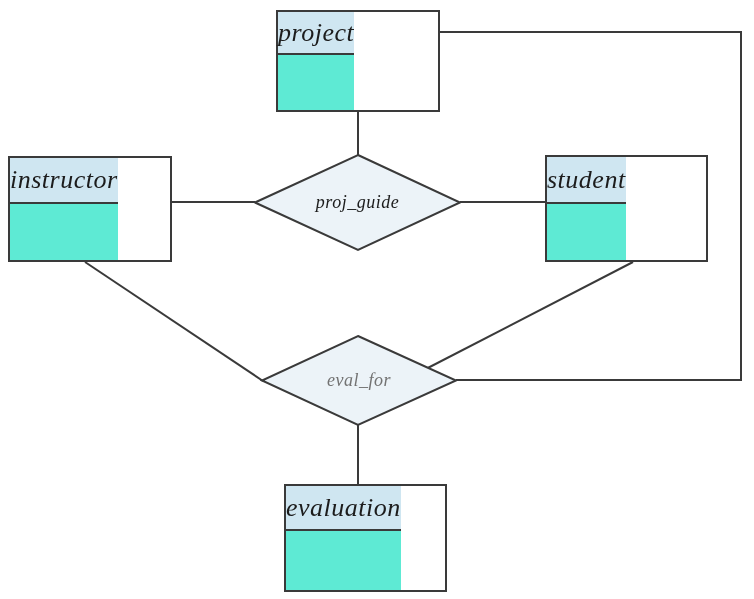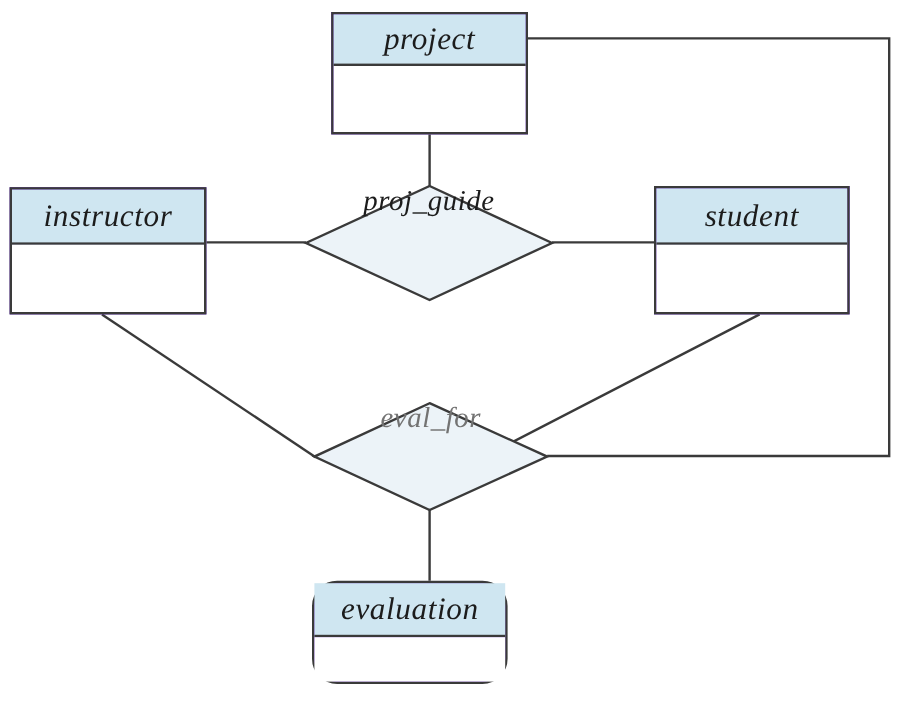--- a/index.html
+++ b/index.html
@@ -18,24 +18,24 @@
   #connector-layer {
     position: absolute;
     left: 0;
     top: 0;
     z-index: 1;
   }
   .entity {
     position: absolute;
     z-index: 3;
     border: 2px solid #ef4444;
-    background: #6d28d9;
+    background: #5eead4;
     box-sizing: border-box;
     display: flex;
-    flex-direction: column;
+    flex-direction: row;
   }
   .entity-header {
     box-sizing: border-box;
     border-bottom: 2px solid #3a3a3a;
     display: flex;
     align-items: center;
     justify-content: center;
     font-style: italic;
     font-size: 26px;
     letter-spacing: 0.5px;
@@ -43,23 +43,24 @@
     flex: 0 0 auto;
   }
   .entity-body {
     flex: 1 1 auto;
     background: #ffffff;
   }
   .diamond-label {
     position: absolute;
     z-index: 2;
     display: flex;
+    align-items: center;
     justify-content: center;
     font-style: italic;
-    font-size: 24px;
+    font-size: 18px;
     letter-spacing: 0.5px;
     color: #1c1c1c;
     pointer-events: none;
   }
 </style>
 </head>
 <body>
 
 <div id="canvas">
 
@@ -91,21 +92,21 @@
     <div class="entity-body"></div>
   </div>
 
   <div class="entity" style="left: 545px; top: 155px; width: 163px; height: 107px; border-color: rgb(58, 58, 58);">
     <div class="entity-header" style="height: 47px; background-color: rgb(207, 230, 241); border-bottom-color: rgb(58, 58, 58); color: rgb(28, 28, 28);">
       <span>student</span>
     </div>
     <div class="entity-body"></div>
   </div>
 
-  <div class="entity" style="left: 260px; top: 484px; width: 163px; height: 86px; border-color: rgb(58, 58, 58); border-radius: 21px;">
+  <div class="entity" style="left: 284px; top: 484px; width: 163px; height: 108px; border-color: rgb(58, 58, 58);">
     <div class="entity-header" style="height: 45px; background-color: rgb(207, 230, 241); border-bottom-color: rgb(58, 58, 58); color: rgb(28, 28, 28);">
       <span>evaluation</span>
     </div>
     <div class="entity-body"></div>
   </div>
 
   <div class="diamond-label" style="left: 255px; top: 155px; width: 205px; height: 95px; color: rgb(28, 28, 28);">
     <span>proj_guide</span>
   </div>
   <div class="diamond-label" style="left: 262px; top: 336px; width: 194px; height: 89px; color: #737373;">

